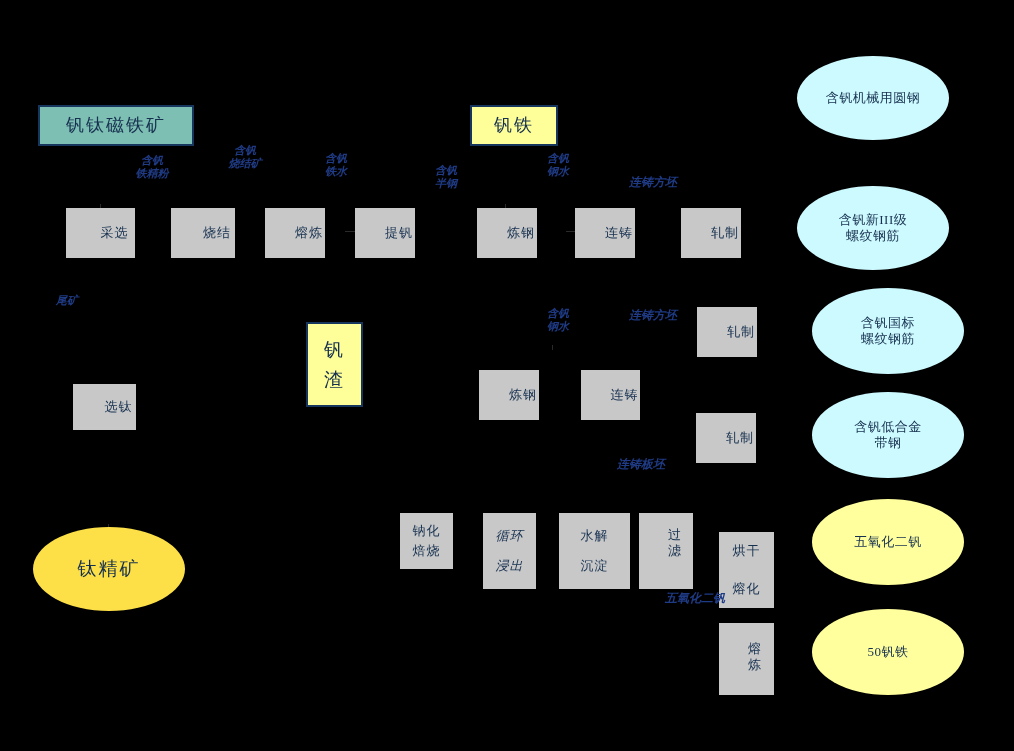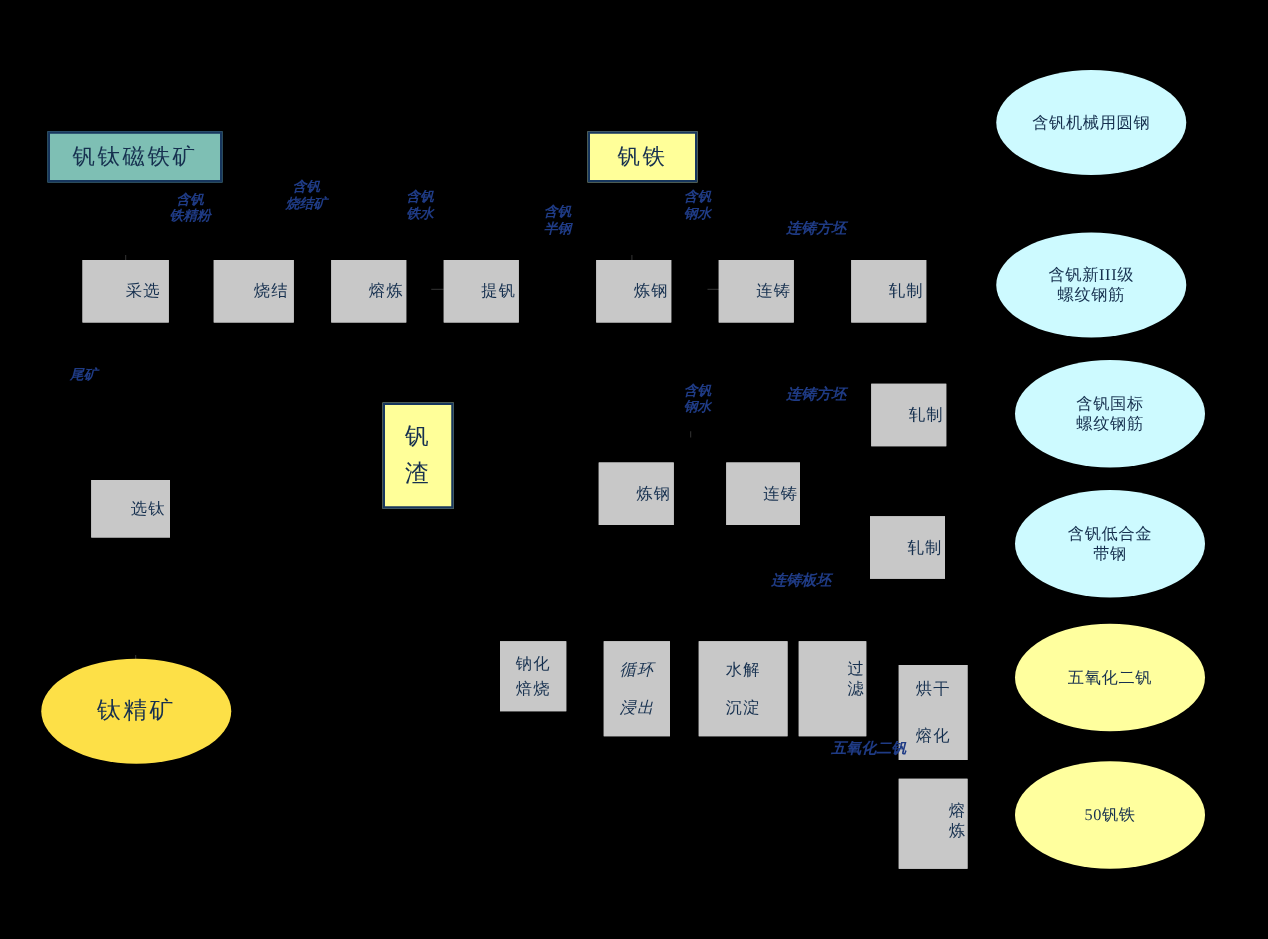--- a/index.html
+++ b/index.html
@@ -18,21 +18,21 @@
   }
 
   
   .node {
     position: absolute;
     box-sizing: border-box;
     display: flex;
     flex-direction: column;
     align-items: center;
     justify-content: center;
-    text-align: right;
+    text-align: left;
     color: #1b3050;
     line-height: 1.25;
     user-select: none;
   }
 
   
   .proc {
     background: #c8c8c8;
     border: 1px solid #c8c8c8;
     font-size: 13px;
@@ -108,21 +108,21 @@
 
 <div id="canvas">
 
   <div class="tick" style="left:100px;top:204px;"></div>
   <div class="tick" style="left:345px;top:231px;width:10px;height:1px;"></div>
   <div class="tick" style="left:505px;top:204px;"></div>
   <div class="tick" style="left:566px;top:231px;width:10px;height:1px;"></div>
   <div class="tick" style="left:108px;top:524px;"></div>
   <div class="tick" style="left:552px;top:345px;width:1px;height:5px;"></div>
 
-  <div class="node hl hl-teal" style="left:38px; top:105px; width:140px; height:41px;">
+  <div class="node hl hl-teal" style="left:38px; top:105px; width:156px; height:41px;">
     <span class="ln">钒钛磁铁矿</span>
   </div>
 
   <div class="node hl hl-yellow" style="left:470px; top:105px; width:88px; height:41px;">
     <span class="ln">钒铁</span>
   </div>
 
   <div class="node hl hl-yellow vert" style="left:306px; top:322px; width:57px; height:85px;">
     <span class="ln">钒</span>
     <span class="ln">渣</span>

